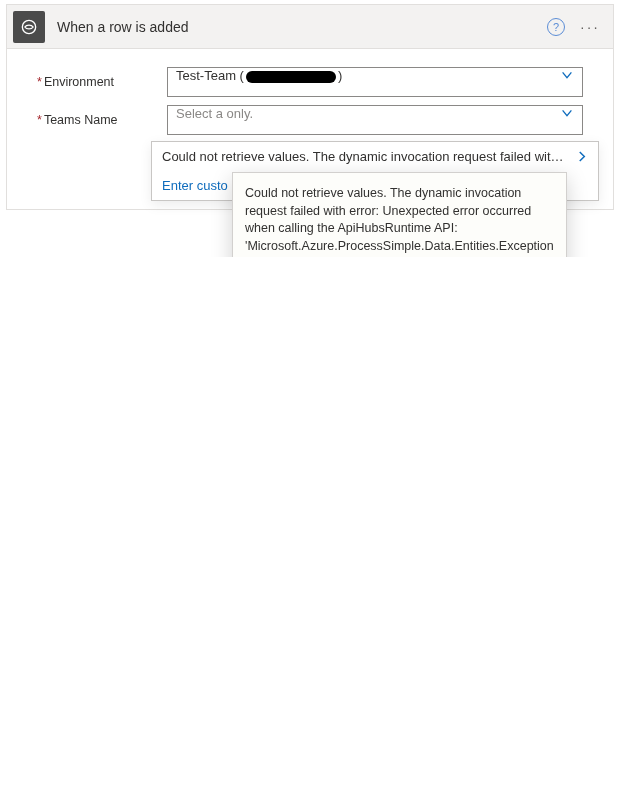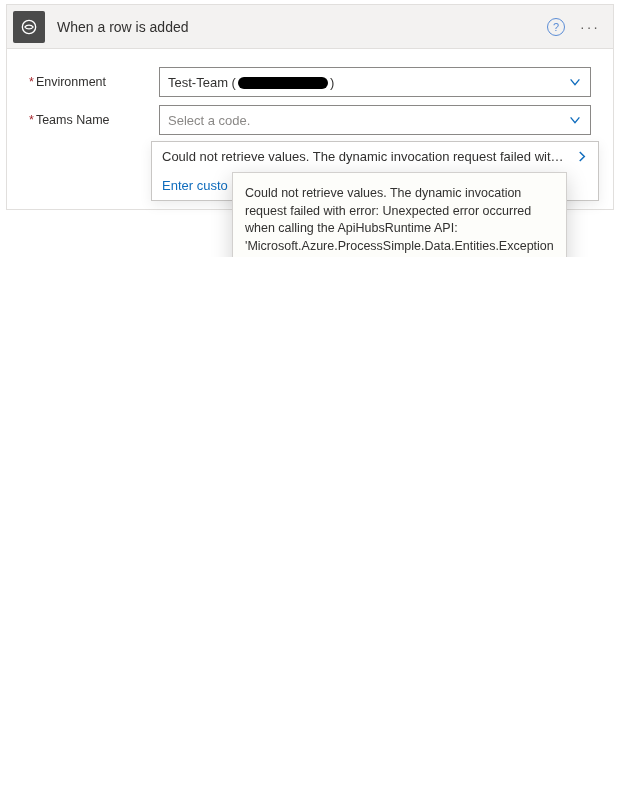--- a/index.html
+++ b/index.html
@@ -54,35 +54,35 @@
     text-align: center;
     color: #605e5c;
     cursor: pointer;
     letter-spacing: 2px;
     font-size: 14px;
   }
   .card-body { padding: 10px 14px 16px 14px; }
   .form-row {
     display: flex;
     align-items: center;
-    margin: 8px 8px;
+    margin: 8px 16px;
   }
   .form-label {
     width: 130px;
     font-size: 12.5px;
     color: #323130;
   }
   .asterisk { color: #a4262c; margin-right: 2px; }
   .form-control {
     flex: 1;
     height: 30px;
     border: 1px solid #8a8886;
     background: #ffffff;
     display: flex;
-    align-items: center;
+    align-items: flex-start;
     padding: 0 8px;
     position: relative;
     font-size: 13px;
   }
   .form-control .value { flex: 1; color: #323130; }
   .form-control .placeholder { flex: 1; color: #8a8886; }
   .redact {
     display: inline-block;
     width: 90px; height: 12px;
     background: #000;
@@ -207,21 +207,21 @@
               </svg>
           </span>
         </div>
       </div>
 
       <div class="form-row">
         <div class="form-label">
           <span class="asterisk">*</span><span>Teams Name</span>
         </div>
         <div class="form-control">
-          <span class="placeholder">Select a code.</span>
+          <span class="placeholder">Select a only.</span>
           <span class="chevron">
             <svg viewBox="0 0 16 16">
                 <path d="M3 5l5 6 5-6" fill="none" stroke="#0f6cbd" stroke-width="1.5"></path>
               </svg>
           </span>
         </div>
       </div>
 
       <div class="dropdown-panel">
         <div class="drop-row error-row">

